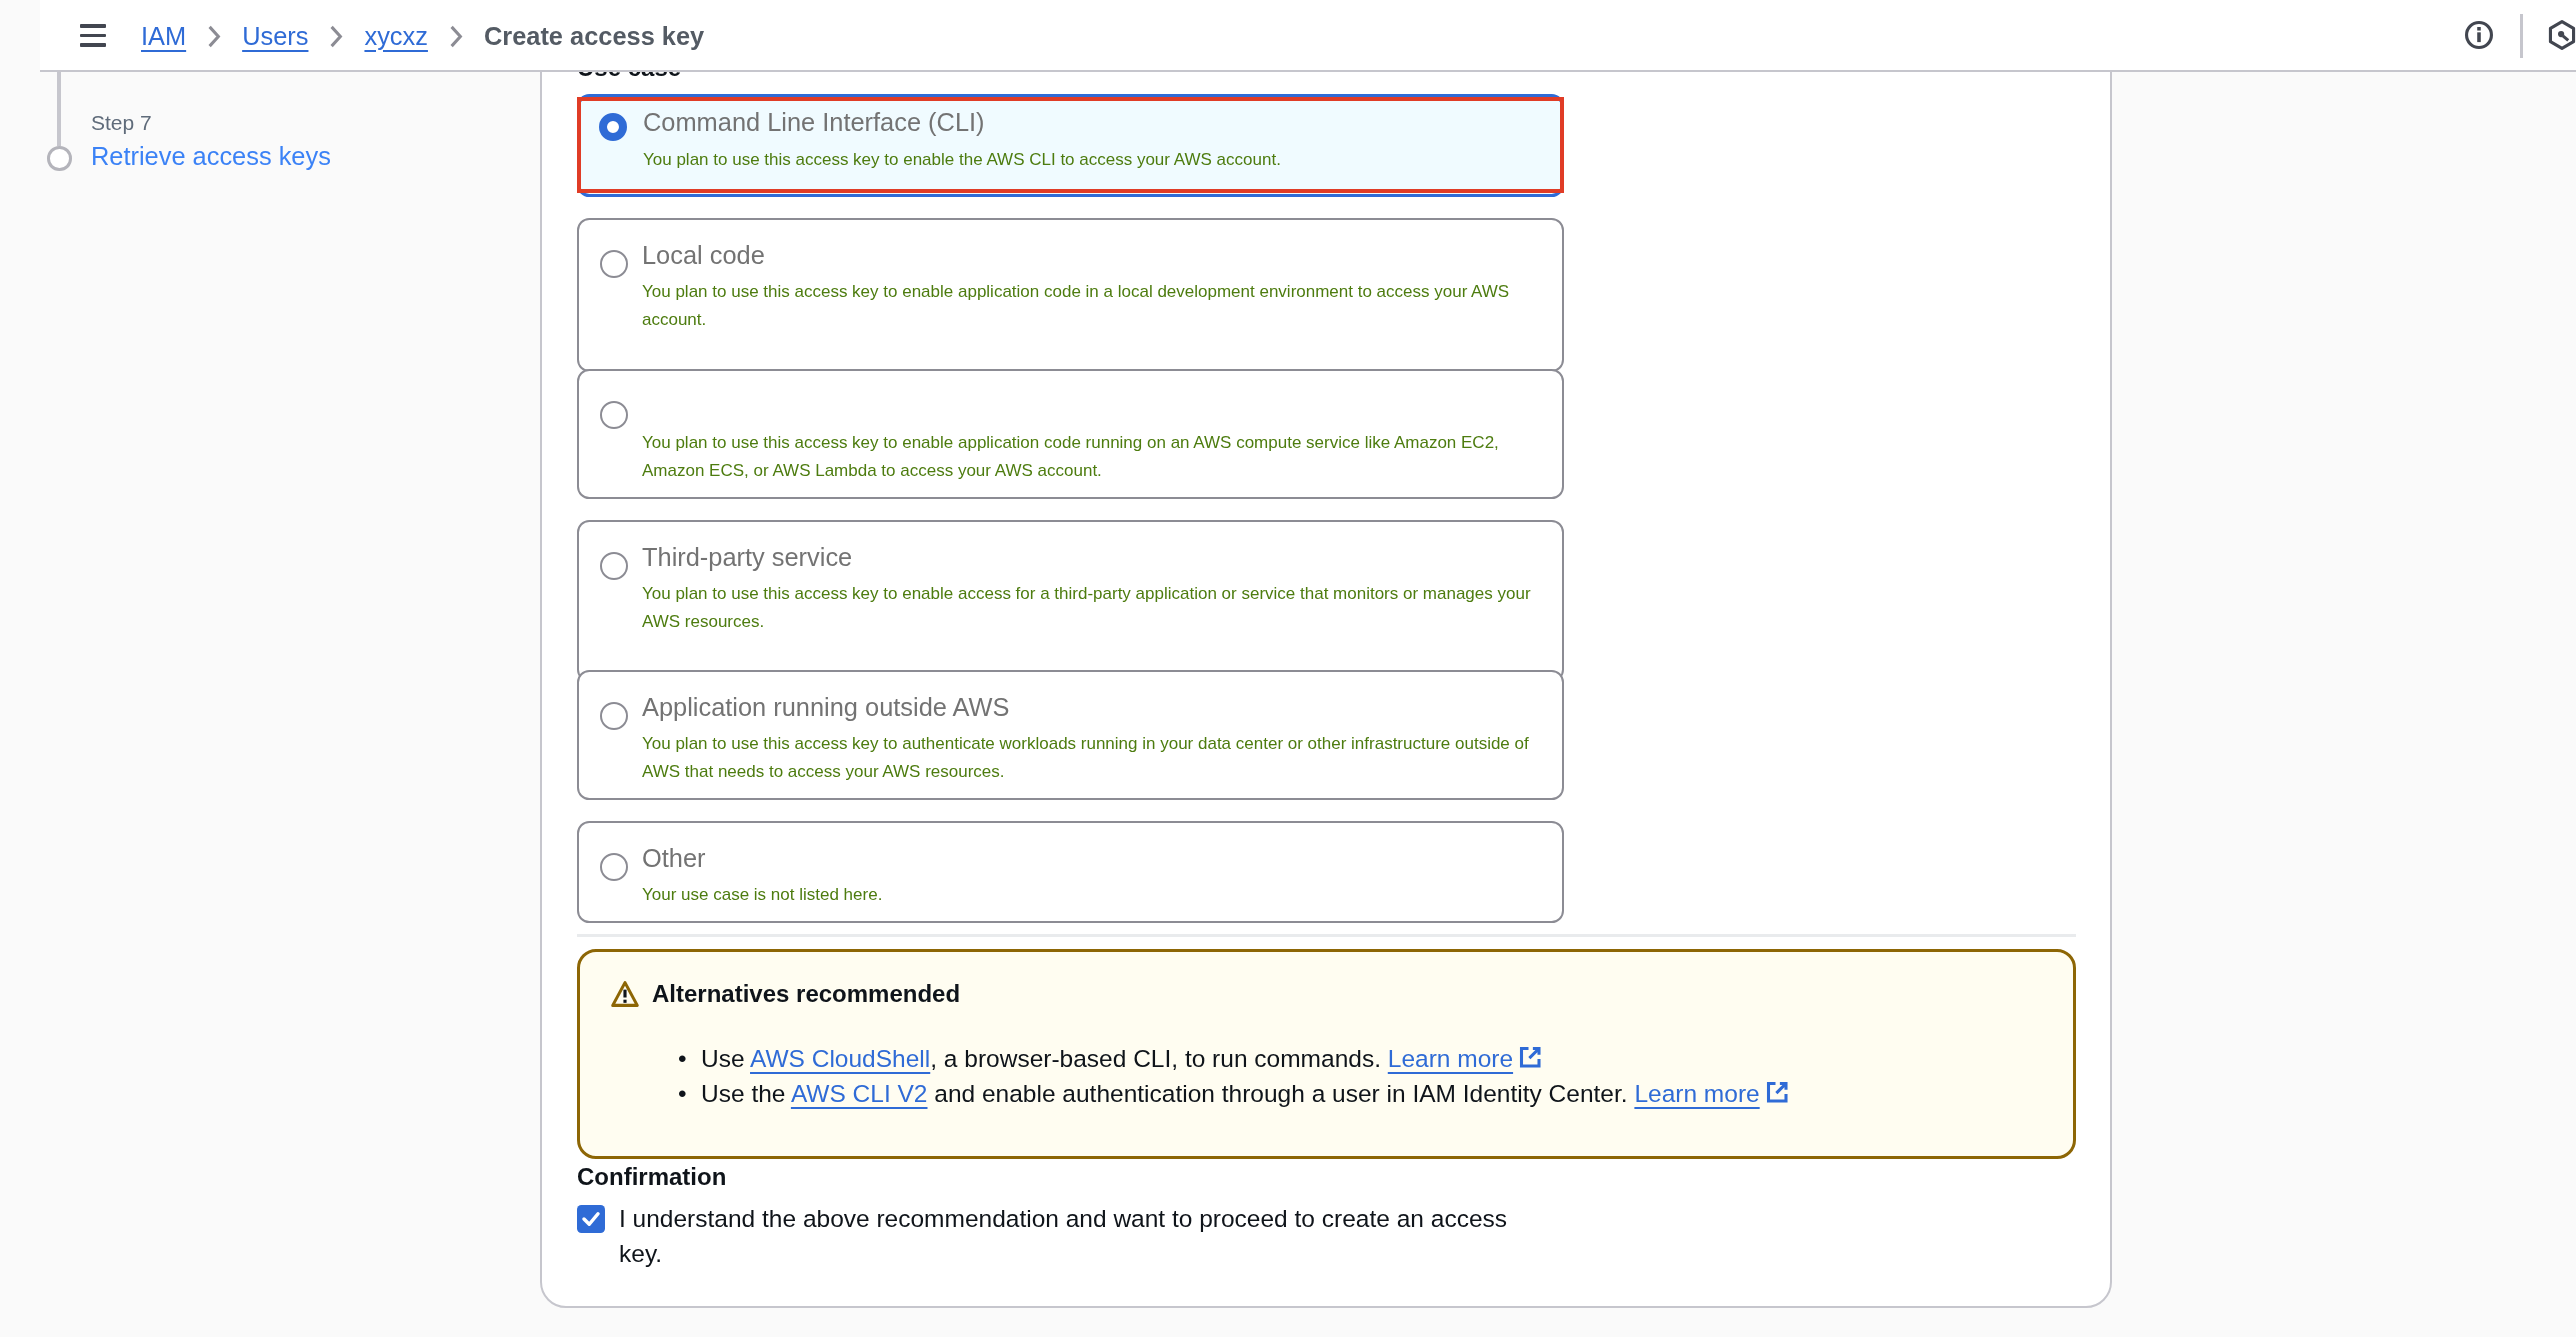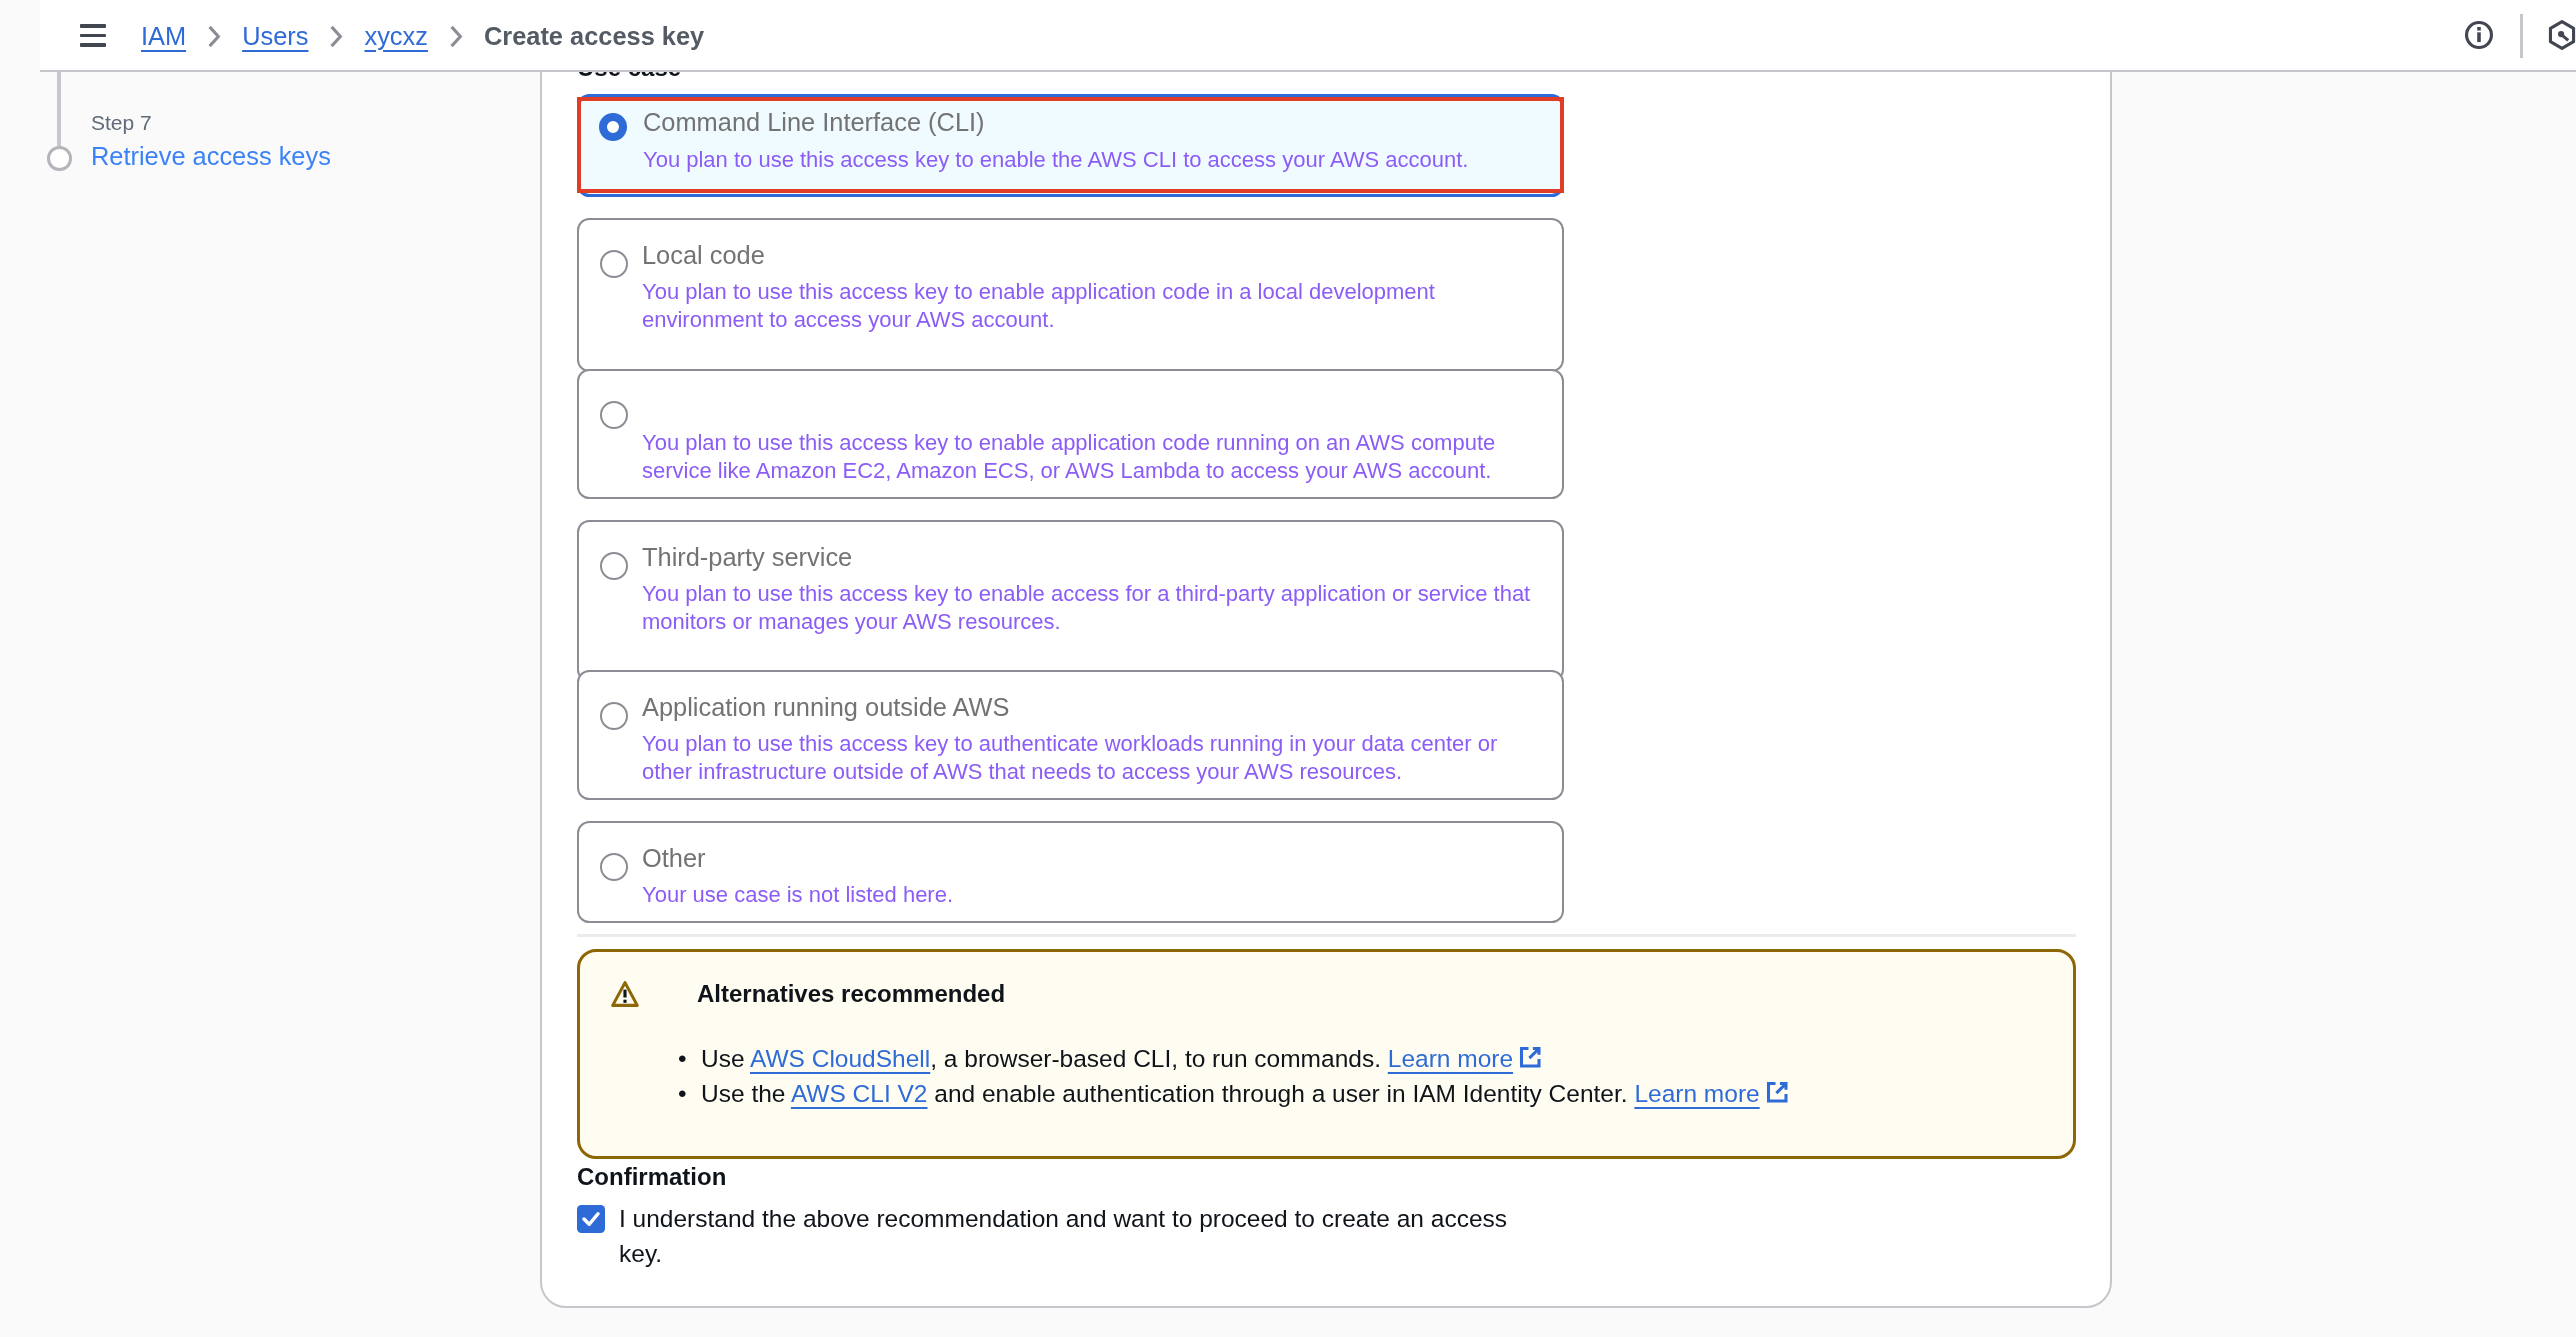--- a/index.html
+++ b/index.html
@@ -26,29 +26,29 @@
 
   
   .container { position: absolute; left: 540px; top: -35px; width: 1572px; height: 1343px; background: #ffffff; border: 2.6px solid #c6c6cd; border-radius: 26px; }
   .usecase-label { position: absolute; left: 577px; top: 54px; font-size: 24px; font-weight: bold; color: #0f141a; z-index: 1; }
 
   .card { position: absolute; left: 577px; width: 987px; background: #fff; border: 2.6px solid #8c8c94; border-radius: 12.3px; cursor: pointer; }
   .card.selected { background: #f0fbff; border: 3.5px solid #2f6bd6; }
   .card .radio { position: absolute; left: 21px; top: 30px; width: 28px; height: 28px; border-radius: 50%; border: 2.6px solid #8c8c94; background: #fff; }
   .card.selected .radio { border: 8px solid #2f6bd6; background: #fff; }
   .card .title { position: absolute; left: 63px; top: 21px; font-size: 25.4px; color: #737373; white-space: nowrap; }
-  .card .desc { position: absolute; left: 63px; top: 58px; width: 894px; font-size: 22px; line-height: 28px; color: #8b5cf6; }
+  .card .desc { position: absolute; left: 63px; top: 58px; width: 894px; font-size: 17px; line-height: 28px; color: #4d7c0f; }
   .highlight { position: absolute; left: 577px; top: 97px; width: 987px; height: 96px; border: 4.4px solid #e03c26; pointer-events: none; z-index: 3; }
 
   .separator { position: absolute; left: 577px; top: 934px; width: 1499px; height: 2.6px; background: #e9ebed; }
 
   
   .alert { position: absolute; left: 577px; top: 949px; width: 1499px; height: 210px; background: #fffdf1; border: 3.5px solid #8d6605; border-radius: 19px; }
   .alert-icon { position: absolute; left: 30px; top: 28px; width: 30px; height: 28px; }
-  .alert-title { position: absolute; left: 72px; top: 28px; font-size: 24px; font-weight: bold; color: #0f141a; margin-left: 45px; }
+  .alert-title { position: absolute; left: 72px; top: 28px; font-size: 24px; font-weight: bold; color: #0f141a; }
   .alert-list { position: absolute; left: 121px; top: 89px; font-size: 24.5px; line-height: 35px; color: #0f141a; list-style: none; }
   .alert-list li { position: relative; white-space: nowrap; }
   .alert-list li::before { content: "•"; position: absolute; left: -23px; top: 0; }
   .link { color: #2f6bd6; text-decoration: underline; text-underline-offset: 5.3px; text-decoration-thickness: 1.8px; cursor: pointer; }
   .ext-icon { display: inline-block; width: 24.5px; height: 24.5px; vertical-align: -2.6px; margin-left: 5.3px; }
 
   
   .confirm-label { position: absolute; left: 577px; top: 1163px; font-size: 24px; font-weight: bold; color: #0f141a; }
   .checkbox { position: absolute; left: 577px; top: 1205px; width: 28px; height: 28px; background: #2f6bd6; border-radius: 4.4px; cursor: pointer; }
   .confirm-text { position: absolute; left: 619px; top: 1201px; width: 929px; font-size: 24.5px; line-height: 35px; color: #0f141a; }

